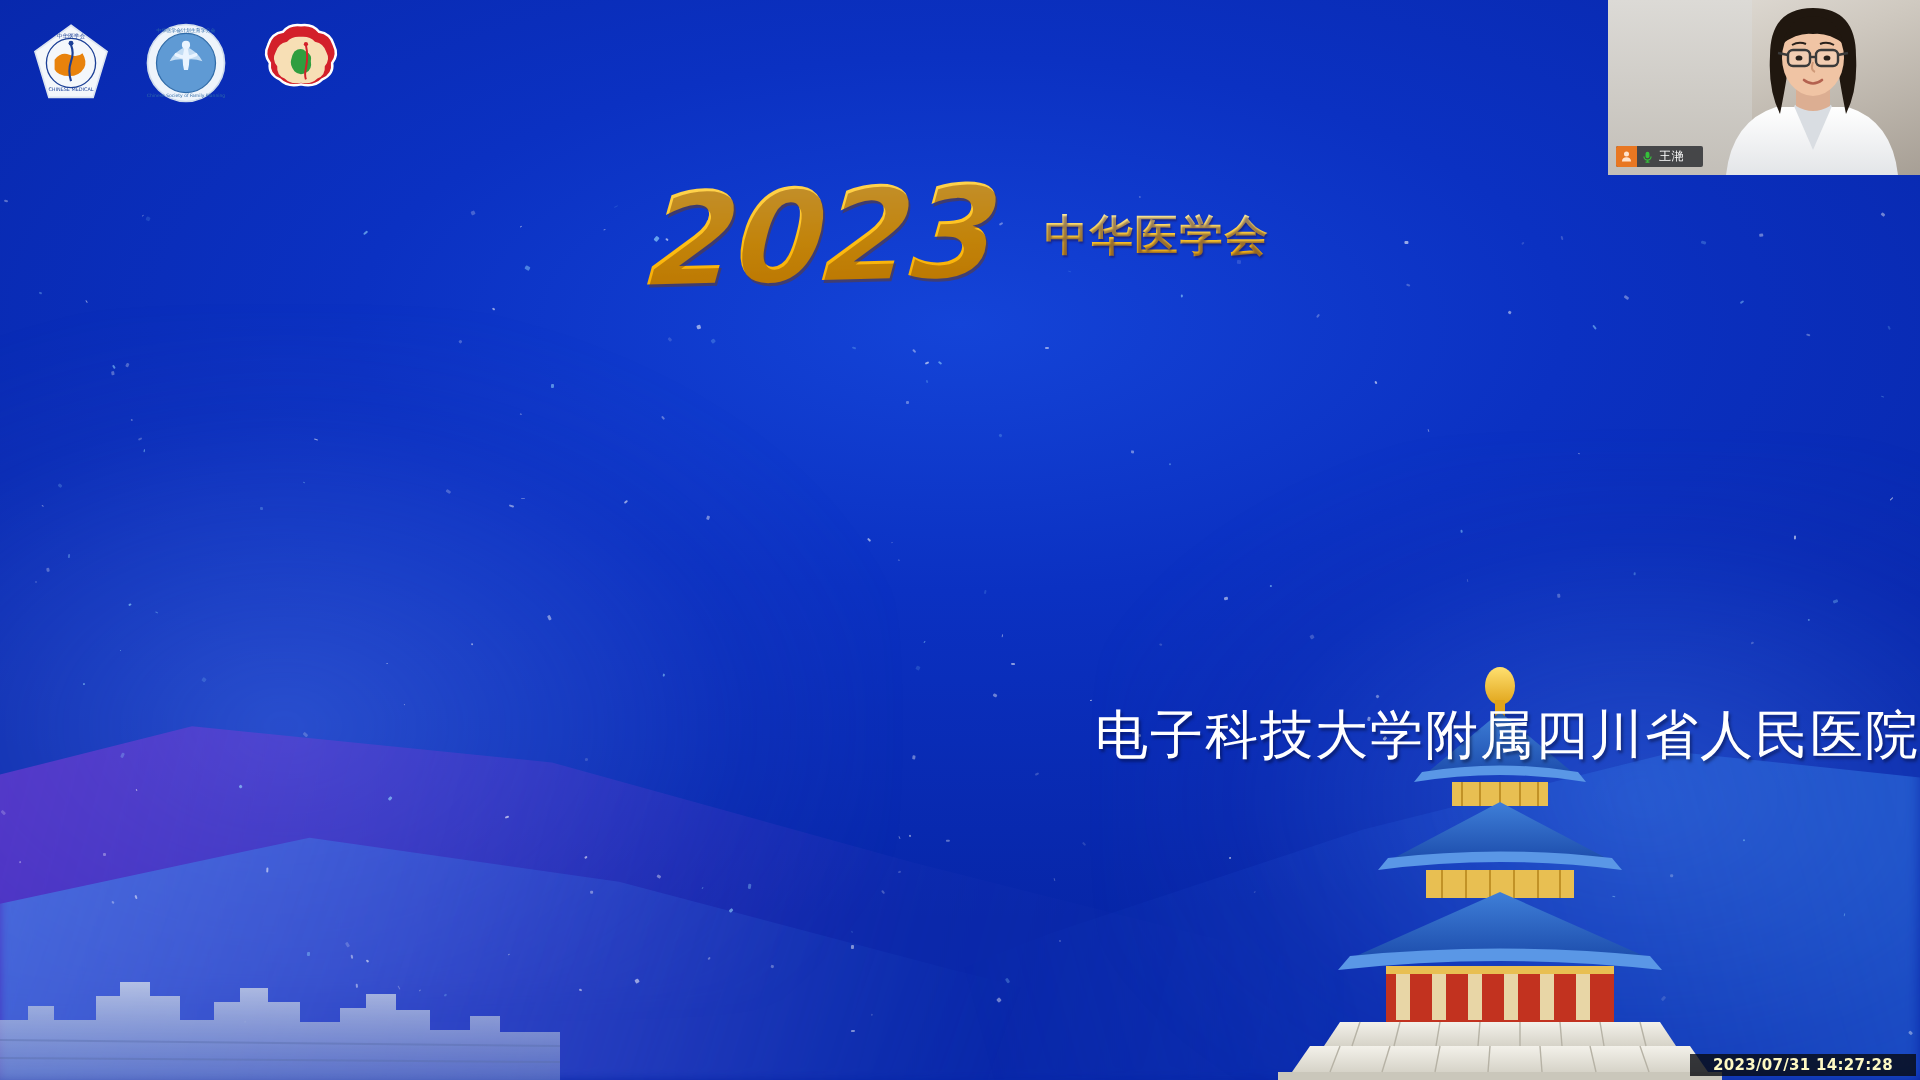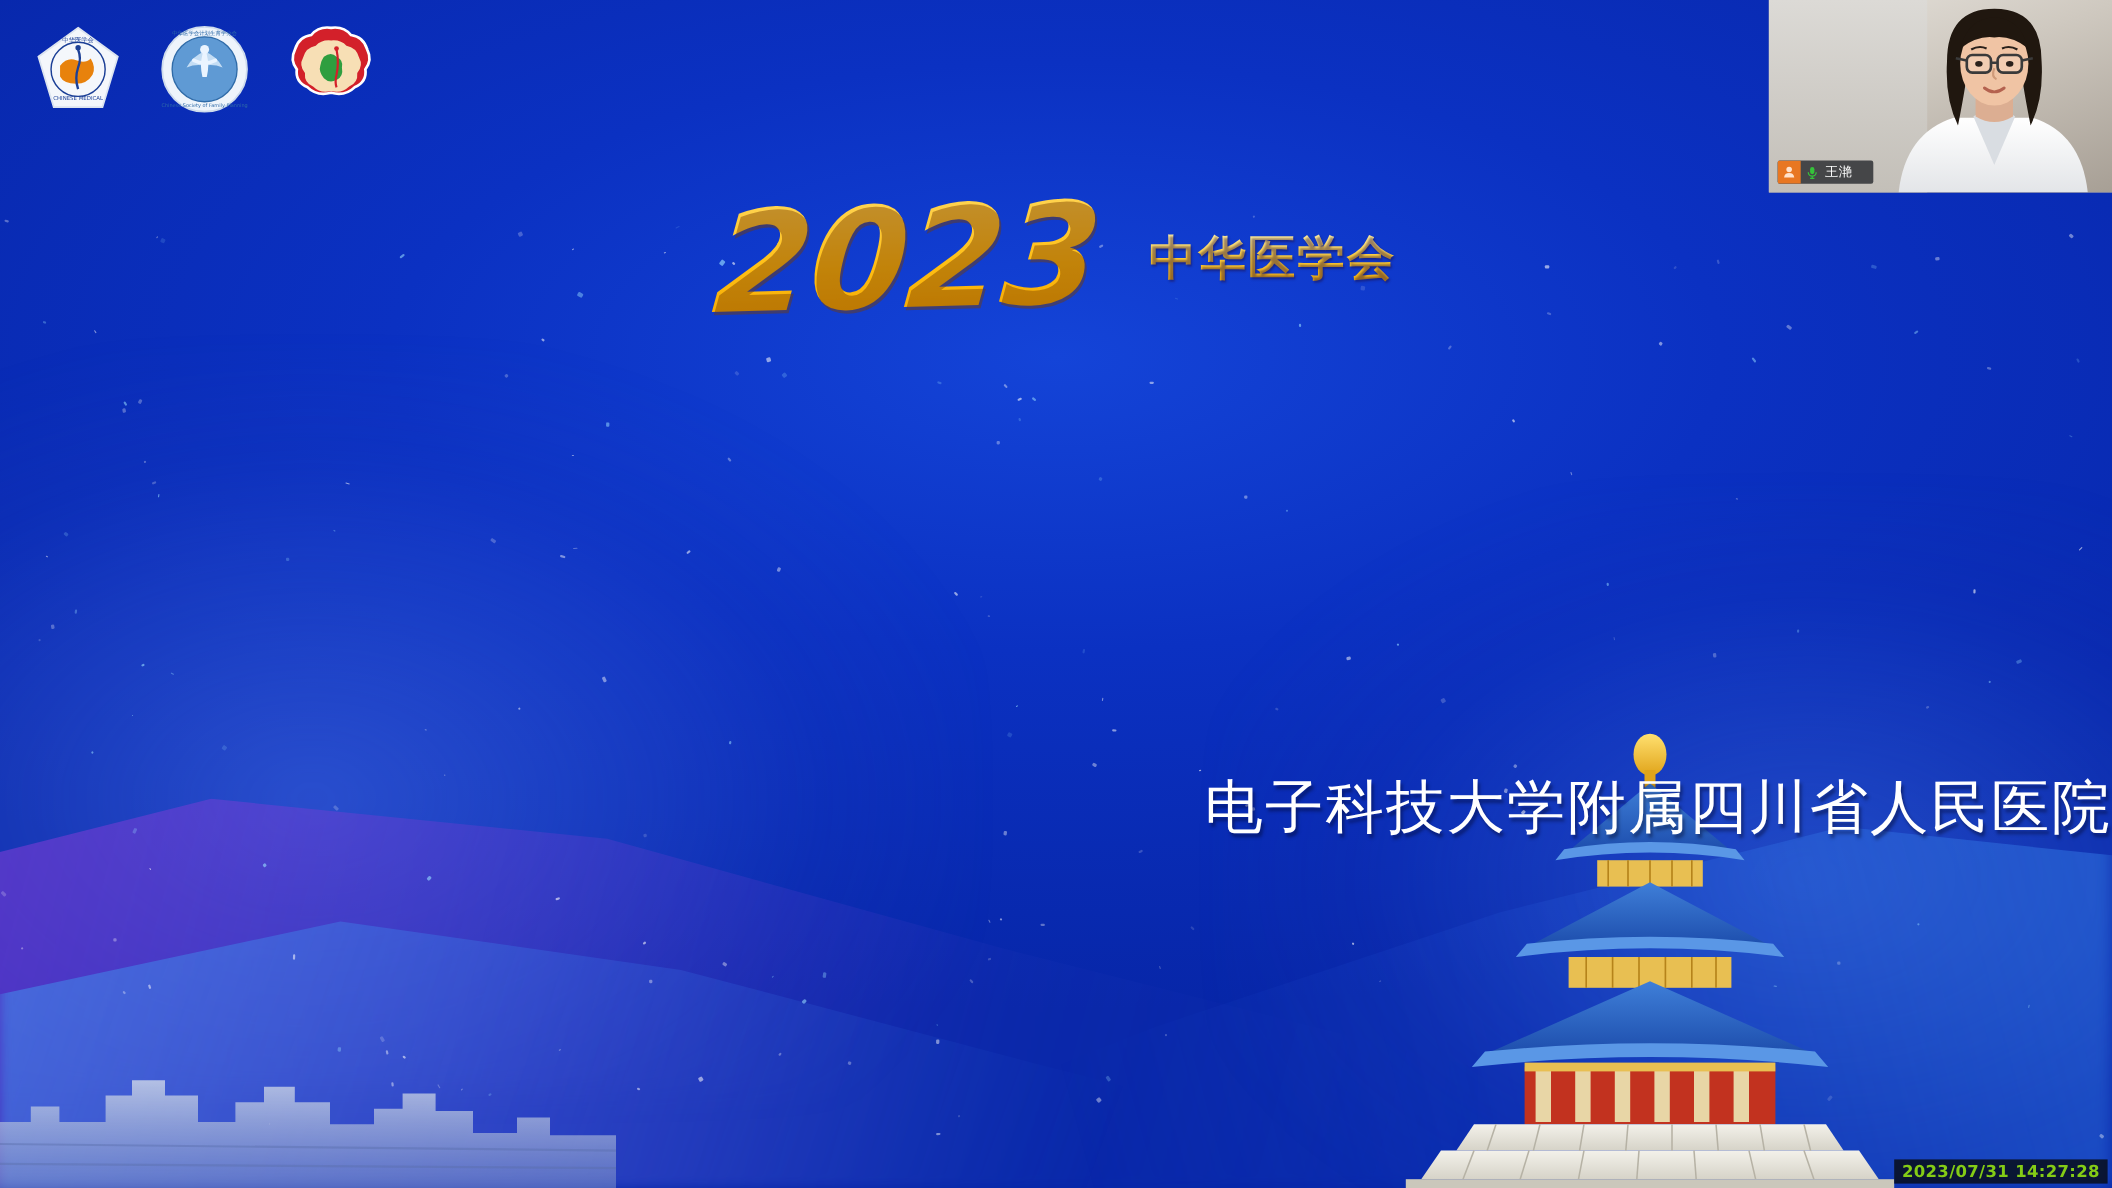--- a/index.html
+++ b/index.html
@@ -239,25 +239,25 @@
     letter-spacing: .5px;
     white-space: nowrap;
   }
 
   
   .timestamp {
     position: absolute;
     right: 4px;
     bottom: 4px;
     background: rgba(8,10,16,0.80);
-    color: #84cc16;
+    color: #fef9c3;
     font-family: "DejaVu Sans", sans-serif;
     font-size: 15px;
     font-weight: 700;
-    padding: 2px 7px;
+    padding: 2px 23px;
     letter-spacing: .3px;
     white-space: nowrap;
   }
 </style>
 </head>
 <body>
 
 <div id="screen">
 
   <div class="slide-bg"></div>

